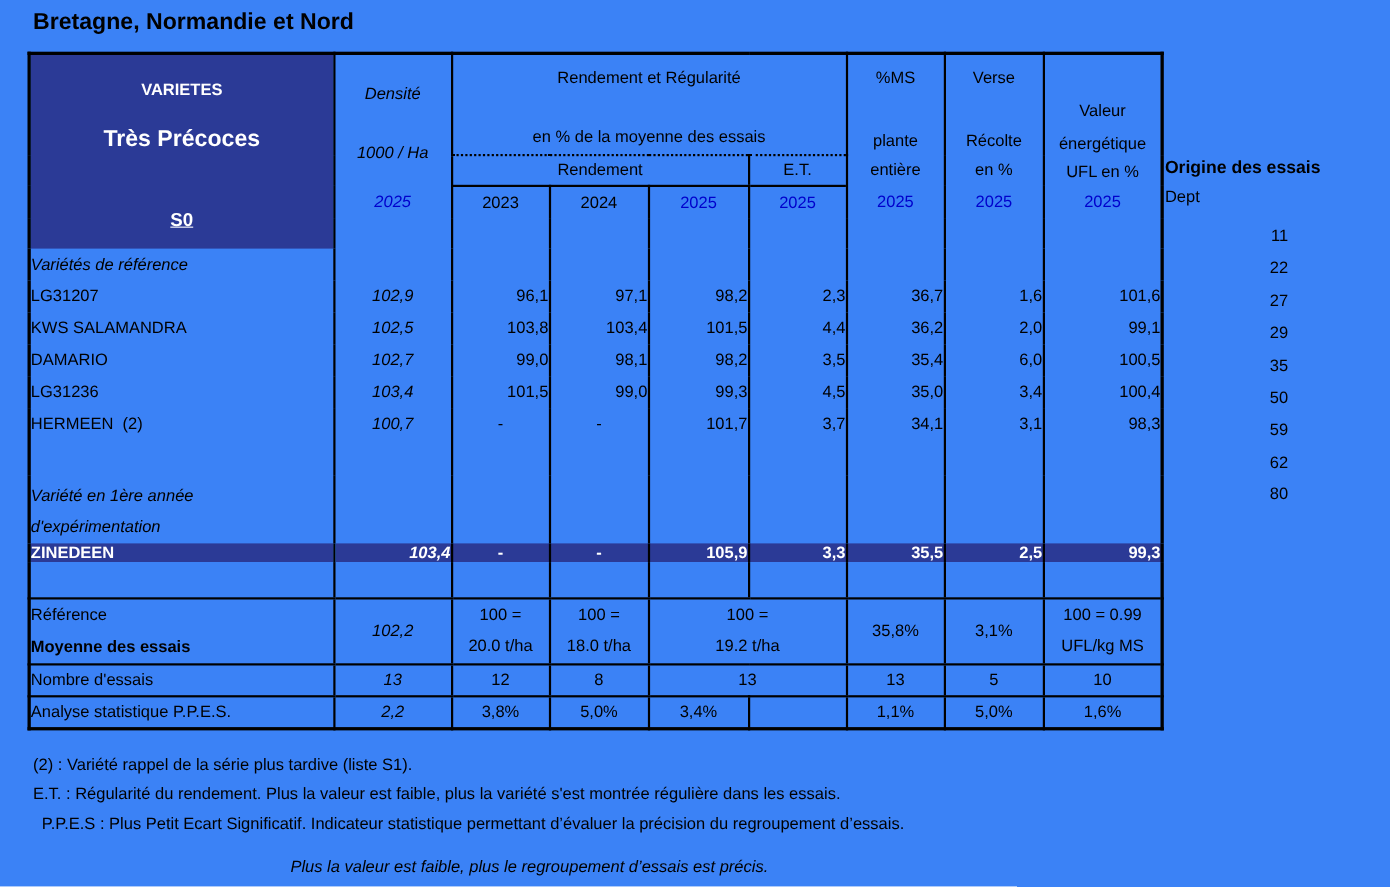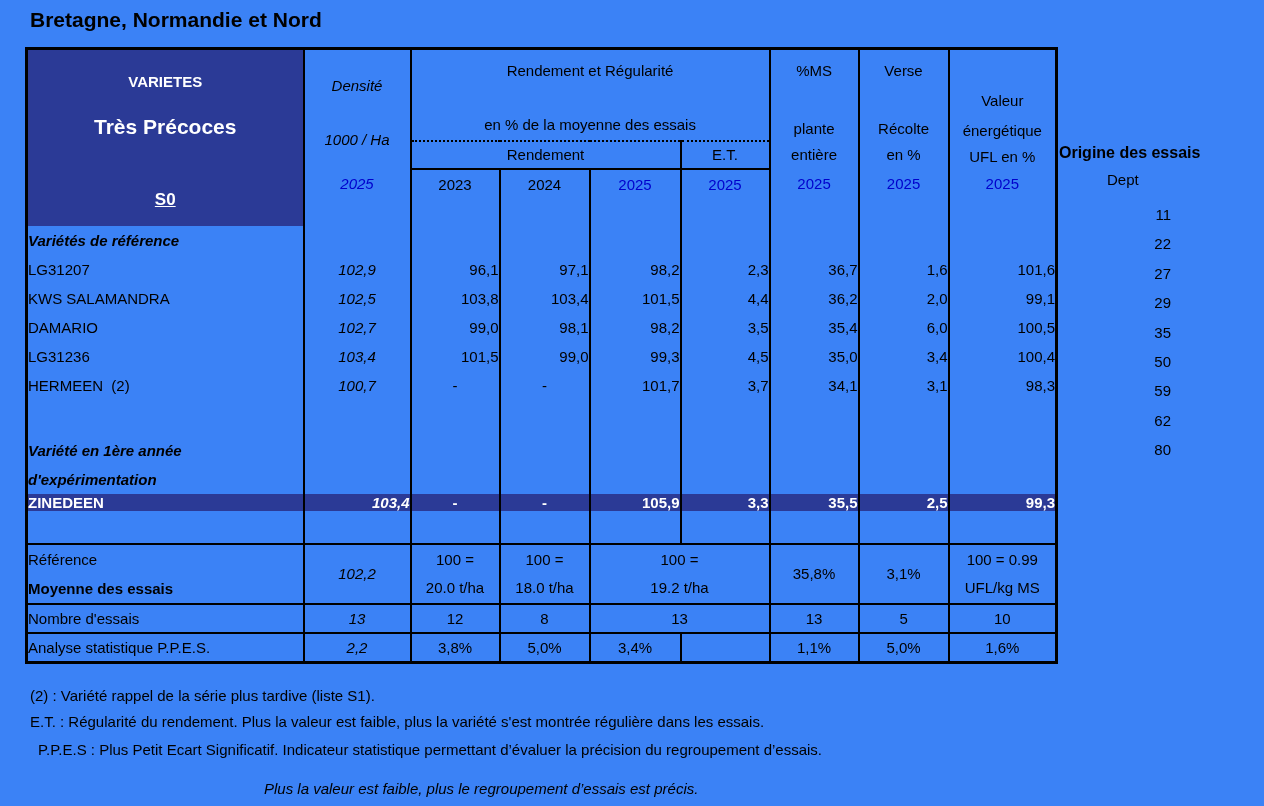--- a/index.html
+++ b/index.html
@@ -27,40 +27,40 @@
   .hcell .b2{margin-top:40px;line-height:18px;}
   .hcell .c{margin-top:8px;line-height:18px;}
   .hcell .v1{margin-top:39px;line-height:18px;}
   .hcell .v2{margin-top:12px;line-height:18px;}
   .it{font-style:italic;}
   .ctr{text-align:center;}
   .yr{text-align:center;font-size:15px;}
   .byr{color:#0000CC;}
 
   .name{padding-left:5px;white-space:pre-wrap;}
-  .secname{padding-left:5px;font-weight:bold;font-style:italic;margin-left:37px;}
+  .secname{padding-left:5px;font-weight:normal;font-style:italic;margin-left:37px;}
   .num{text-align:right;padding-right:14px;}
   .num9{text-align:right;padding-right:30px;}
   .dens{text-align:center;}
   .dash{text-align:center;}
 
   .zin{background:#2B3A96;color:#fff;font-weight:bold;}
   .zinname{font-size:19px;padding-left:5px;}
 
   .two{line-height:29px;}
   .botlbl{padding-left:5px;line-height:29px;vertical-align:top;padding-top:2px;}
   .botlbl .bold2{font-weight:bold;}
   .vbot{vertical-align:bottom;}
   .vbot>div{line-height:28px;}
   .c2l{text-align:center;vertical-align:top;padding-top:2px;}
   .c2l>div{line-height:28px;}
 
   #origine{position:absolute;left:1059px;top:144px;}
   #origine .ot{font-size:16px;font-weight:bold;white-space:nowrap;}
-  #origine .od{font-size:15px;margin-top:9px;padding-left:48px;}
+  #origine .od{font-size:15px;margin-top:9px;}
   #depts{position:absolute;left:1059px;top:200px;width:112px;text-align:right;}
   #depts div{line-height:29.4px;font-size:15px;}
 
   .fnote{position:absolute;font-size:15px;white-space:nowrap;}
   #f1{left:30px;top:687px;}
   #f2{left:30px;top:713px;}
   #f3{left:38px;top:741px;}
   #f4{left:264px;top:780px;font-style:italic;}
 </style>
 </head>

